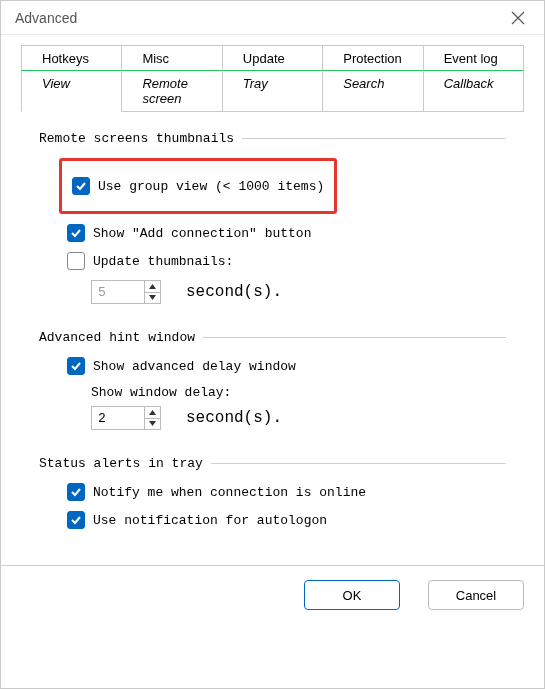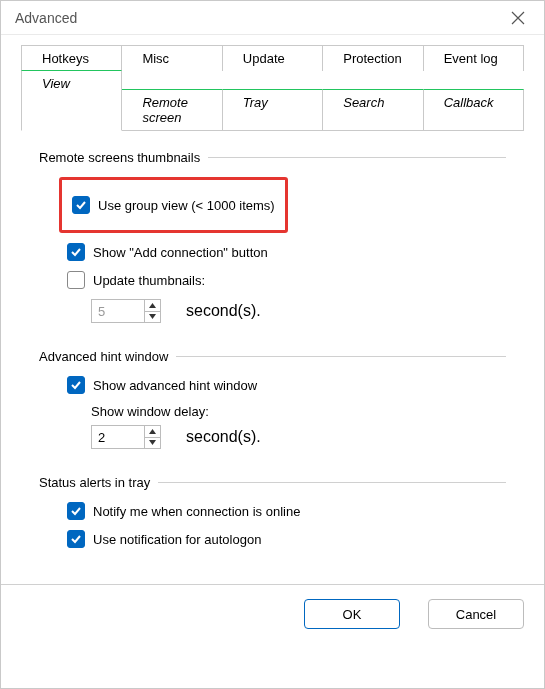--- a/index.html
+++ b/index.html
@@ -60,30 +60,29 @@
   .tabrow.bottom .tab { border-top: 1px solid #22c55e; font-style: italic; }
   .tabrow .tab + .tab { border-left: none; }
   .tabrow.bottom { }
   .tab.active {
     background: #ffffff;
     border-bottom: 1px solid #ffffff;
     z-index: 2;
   }
   .tabrow.bottom .tab:not(.active) {
     border-bottom: 1px solid #c9c9c9;
-    margin-top: 19px;
   }
   .tabpanel {
     border-top: 1px solid #c9c9c9;
     margin-top: -1px;
     padding: 20px 18px 10px 18px;
     flex: 1;
   }
 
-  .group { margin-bottom: 26px; }
+  .group { margin-bottom: 26px; font-family: Liberation Mono, monospace; }
   .group-header {
     display: flex;
     align-items: center;
     margin-bottom: 12px;
   }
   .group-header .label {
     color: #000;
     font-size: 13px;
     white-space: nowrap;
     padding-right: 8px;
@@ -264,21 +263,21 @@
           <span class="label">Advanced hint window</span>
           <span class="line"></span>
         </div>
 
         <div class="row">
           <div class="cb checked">
             <svg viewBox="0 0 12 12">
                 <path d="M2 6 L5 9 L10 3" stroke="#fff" stroke-width="2" fill="none"></path>
               </svg>
           </div>
-          <span class="cb-label">Show advanced hint window</span>
+          <span class="cb-label">Show advanced delay window</span>
         </div>
 
         <div class="row indent2" style="margin-bottom:6px;">
           <span class="cb-label">Show window delay:</span>
         </div>
 
         <div class="row indent2">
           <div class="spinner">
             <input value="2" style="">
             <div class="spin-btns">

